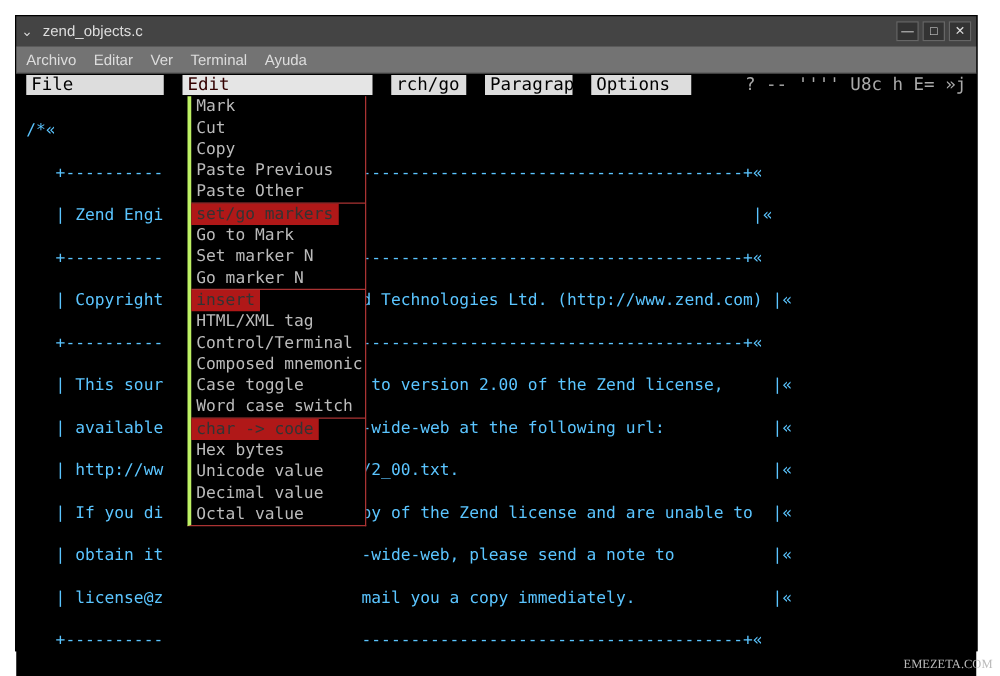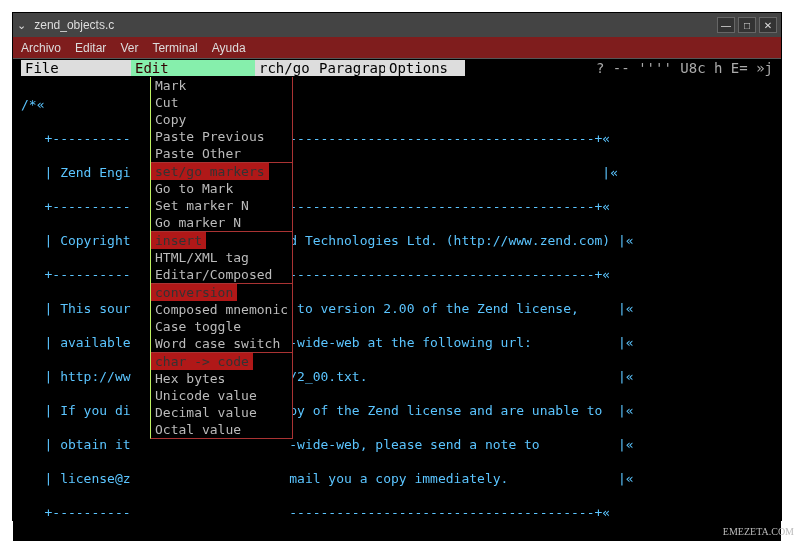--- a/index.html
+++ b/index.html
@@ -46,21 +46,21 @@
   background: #333;
   border: 1px solid #666;
   display: flex;
   align-items: center;
   justify-content: center;
   font-size: 10px;
   color: #ddd;
 }
 .menubar2 {
   height: 22px;
-  background: #7f1d1d;
+  background: #737373;
   display: flex;
   align-items: center;
   padding: 0 8px;
   gap: 14px;
   color: #ddd;
   font-family: sans-serif;
   font-size: 12px;
   border-bottom: 1px solid #555;
 }
 .editor-top {
@@ -68,39 +68,39 @@
   color: #bbb;
   background: #000;
   padding: 0 8px;
   height: 18px;
   align-items: center;
 }
 .editor-top .box {
   background: #ddd;
   color: #000;
   padding: 0 4px;
-  margin-right: 0;
+  margin-right: 15px;
 }
 .content {
   position: relative;
   background: #000;
   color: #aaa;
   padding: 2px 8px;
   line-height: 17px;
   font-size: 13px;
   white-space: pre;
 }
 .cyan { color: #5bc5ff; }
 .dropdown {
   position: absolute;
   left: 137px;
   top: 64px;
   width: 143px;
   background: #000;
-  border-left: 1px solid #bef264;
+  border-left: 3px solid #bef264;
   border-right: 1px solid #a33;
   border-bottom: 1px solid #a33;
   font-size: 13px;
   line-height: 17px;
 }
 .dropdown .item {
   color: #bbb;
   padding: 0 4px;
   white-space: nowrap;
 }
@@ -139,21 +139,21 @@
   <div class="menubar2">
     <span>Archivo</span>
     <span>Editar</span>
     <span>Ver</span>
     <span>Terminal</span>
     <span>Ayuda</span>
   </div>
 
   <div class="editor-top">
     <span class="box" style="width:110px">File</span>
-    <span class="box" style="width:124px;background:#86efac;color:#300">Edit</span>
+    <span class="box" style="width:152px;background:#e5e5e5;color:#300">Edit</span>
     <span class="box" style="width:60px">rch/go</span>
     <span class="box" style="width:70px">Paragraph</span>
     <span class="box" style="width:80px">Options</span>
     <span style="margin-left:auto;color:#aaa">?  -- '''' U8c h  E= »j</span>
   </div>
 
   <div class="content">
 <div><span class="cyan">/*«</span></div>
 <div><span class="cyan">   +---------- </span><span style="display:inline-block;width:143px"></span><span class="cyan"> ---------------------------------------+«</span></div>
 <div><span class="cyan">   | Zend Engi </span><span style="display:inline-block;width:143px"></span><span class="cyan">                                         |«</span></div>
@@ -183,22 +183,21 @@
     <div class="item">Cut</div>
     <div class="item">Copy</div>
     <div class="item">Paste Previous</div>
     <div class="item">Paste Other</div>
     <div class="heading-row"><span class="heading">set/go markers</span></div>
     <div class="item">Go to Mark</div>
     <div class="item">Set marker N</div>
     <div class="item">Go marker N</div>
     <div class="heading-row"><span class="heading">insert</span></div>
     <div class="item">HTML/XML tag</div>
-    <div class="item">Editar/Composed</div>
-    <div class="heading-row"><span class="heading">conversion</span></div>
+    <div class="item">Control/Terminal</div>
     <div class="item">Composed mnemonic</div>
     <div class="item">Case toggle</div>
     <div class="item">Word case switch</div>
     <div class="heading-row"><span class="heading">char -&gt; code</span></div>
     <div class="item">Hex bytes</div>
     <div class="item">Unicode value</div>
     <div class="item">Decimal value</div>
     <div class="item">Octal value</div>
   </div>
 </div>

